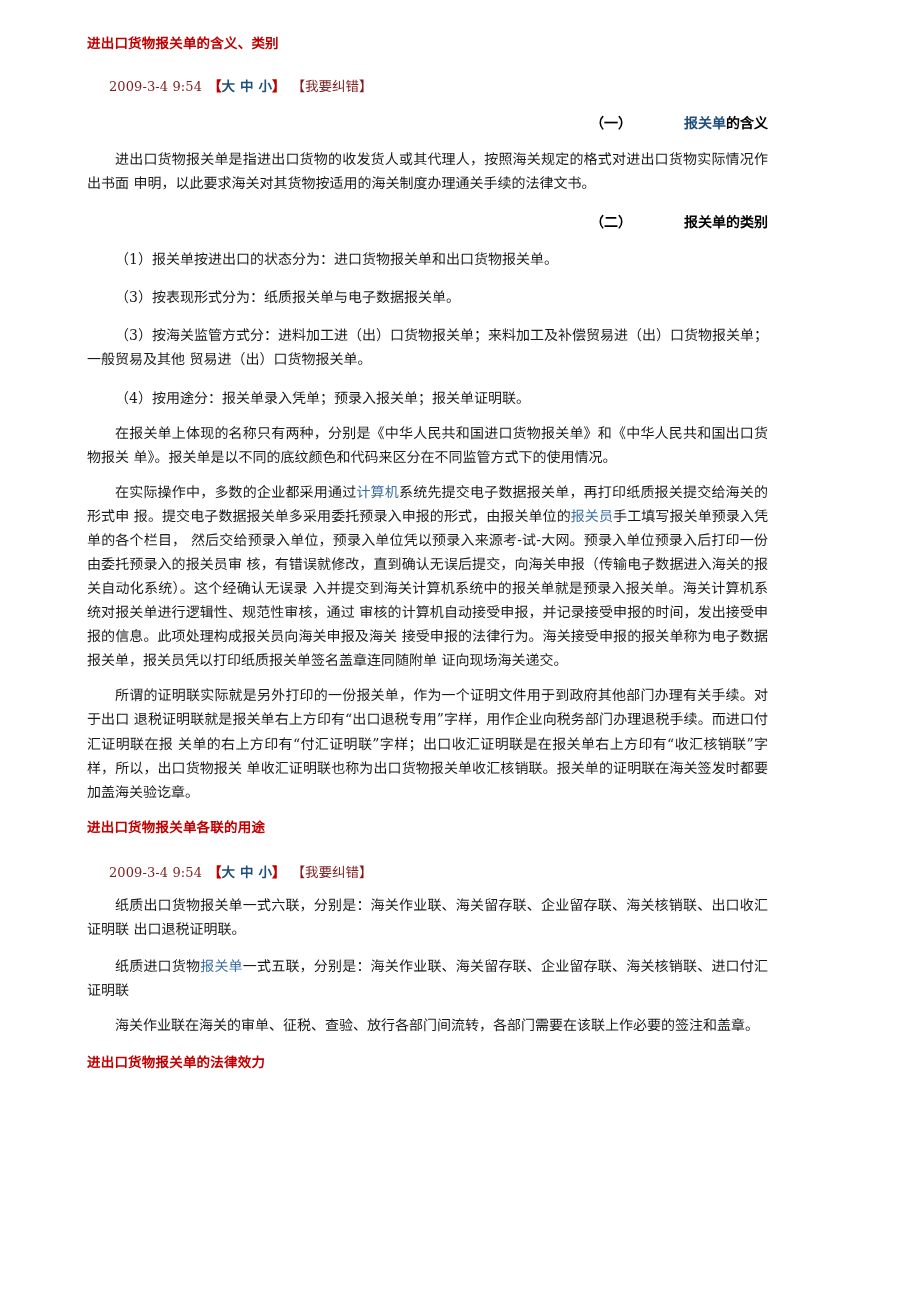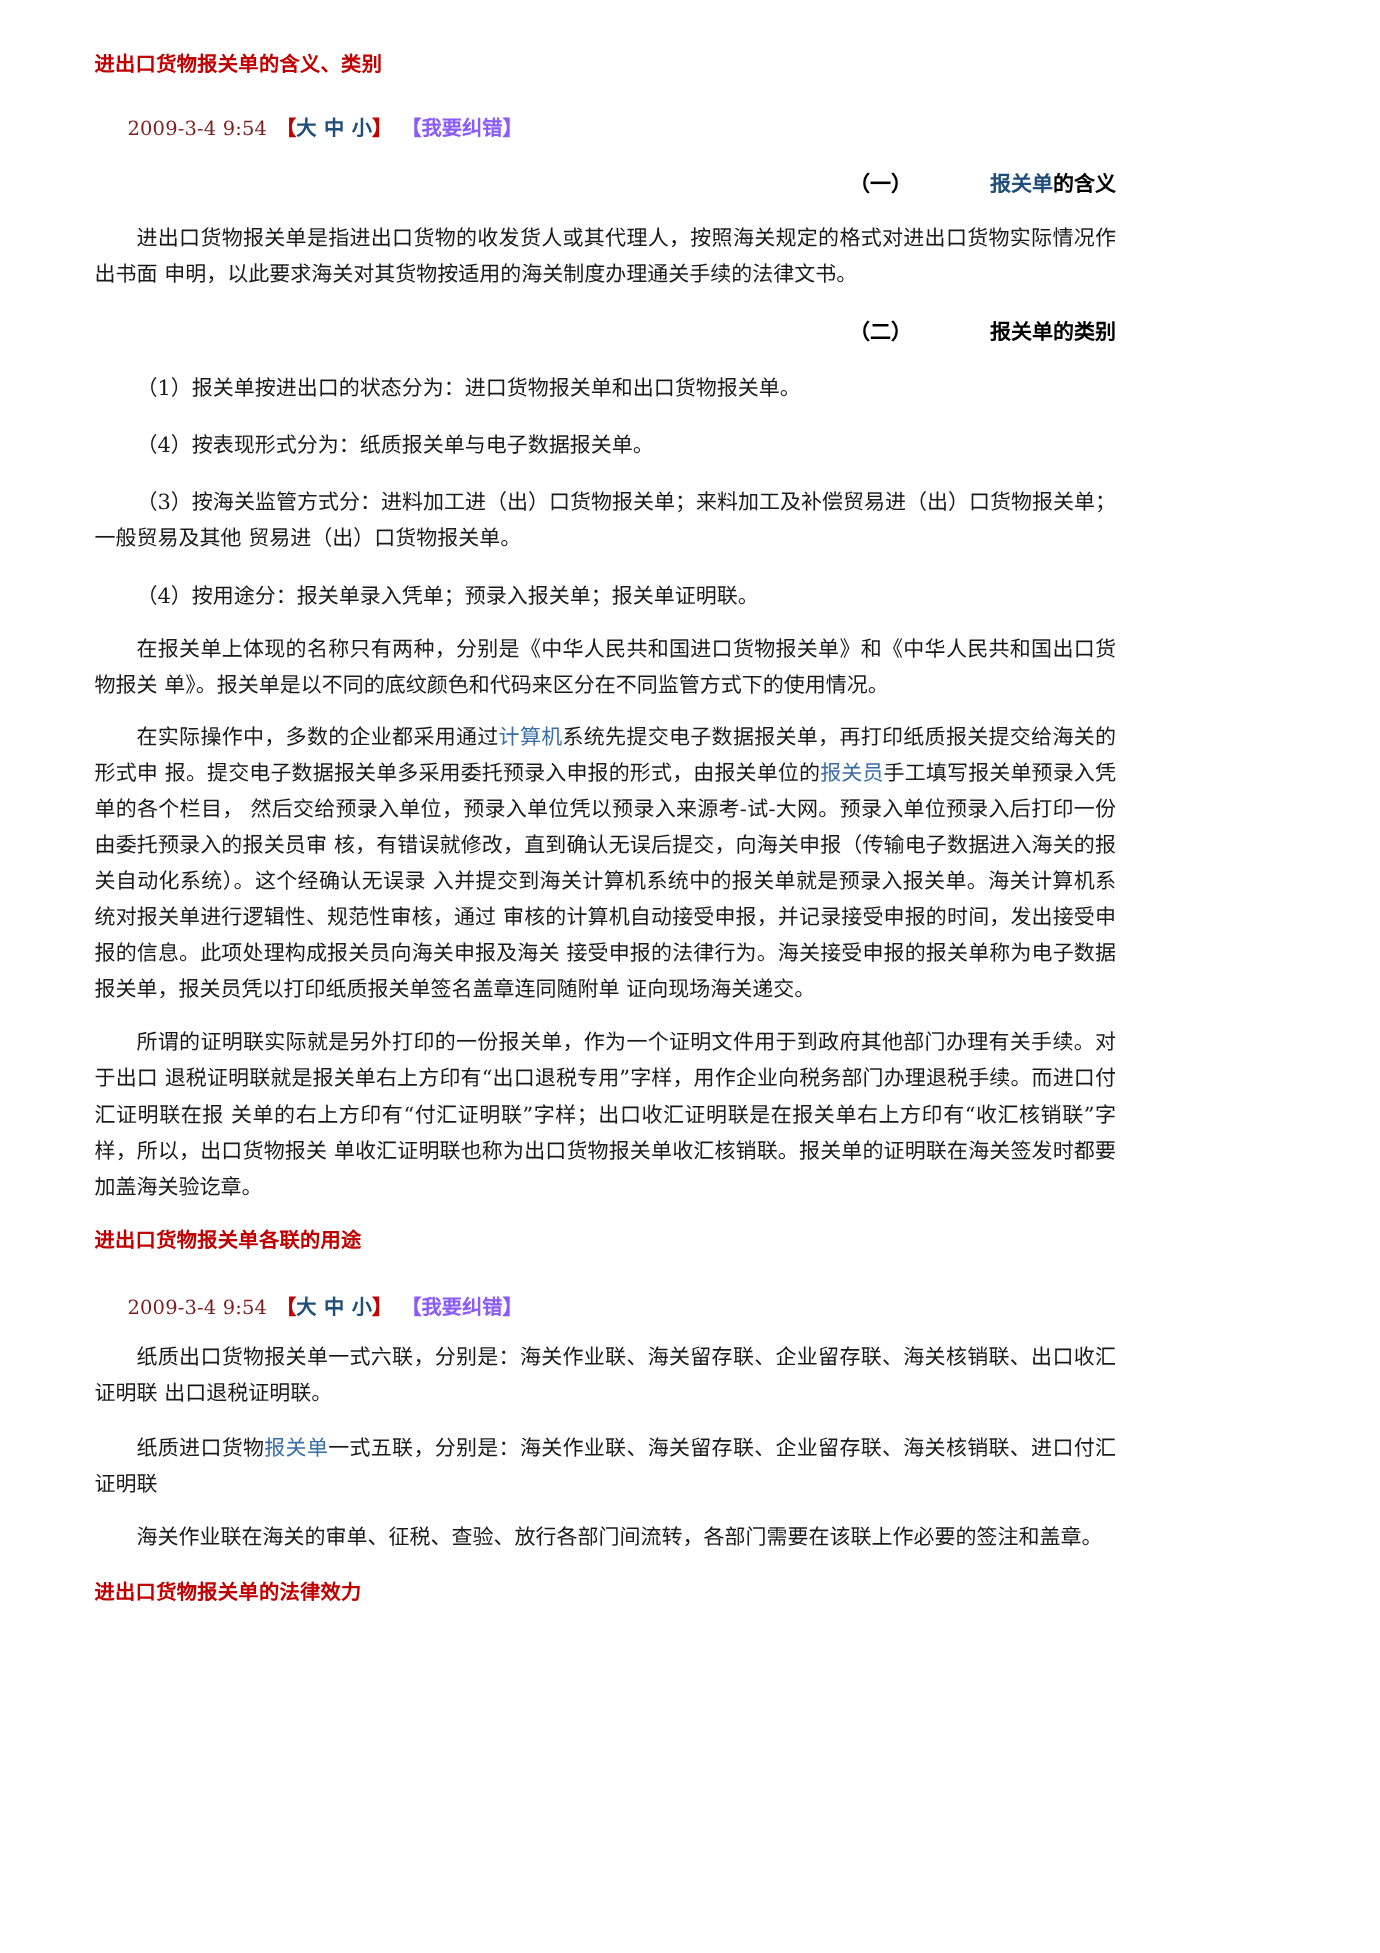--- a/index.html
+++ b/index.html
@@ -15,20 +15,21 @@
     font-family: "DejaVu Serif", "Liberation Serif", serif;
     color: #000000;
     -webkit-font-smoothing: antialiased;
   }
   .page {
     position: relative;
     width: 796px;
     height: 1302px;
     box-sizing: border-box;
     padding: 32px 52px 0 63px;
+    margin-left: 24px;
   }
 
   
   .sec-heading {
     color: #c00000;
     font-weight: bold;
     font-size: 13.5px;
     line-height: 1.4;
     margin: 0 0 0 0;
     letter-spacing: 0.2px;
@@ -53,22 +54,22 @@
   .bracket {
     color: #c00000;
     font-weight: bold;
   }
   .size-link {
     color: #1f4e79;
     font-weight: bold;
   }
   .size-sep { display: inline-block; width: 5px; }
   .fix-link {
-    color: #8b5cf6;
-    font-weight: bold;
+    color: #7f1d1d;
+    font-weight: normal;
   }
   .meta-gap { display: inline-block; width: 6px; }
 
   
   .sub-heading {
     font-size: 14px;
     font-weight: bold;
     line-height: 1.5;
     margin: 17px 0 0 0;
     padding-left: 50px;
@@ -116,21 +117,21 @@
   </div>
 
   <p class="body first">进出口货物报关单是指进出口货物的收发货人或其代理人，按照海关规定的格式对进出口货物实际情况作出书面 申明，以此要求海关对其货物按适用的海关制度办理通关手续的法律文书。</p>
 
 
   <div class="sub-heading">
     <span class="num blk">（二）</span><span class="spacer"></span><span class="blk">报关单的类别</span>
   </div>
 
   <p class="body listitem">（1）报关单按进出口的状态分为：进口货物报关单和出口货物报关单。</p>
-  <p class="body listitem">（4）按表现形式分为：纸质报关单与电子数据报关单。</p>
+  <p class="body listitem">（3）按表现形式分为：纸质报关单与电子数据报关单。</p>
   <p class="body listitem">（3）按海关监管方式分：进料加工进（出）口货物报关单；来料加工及补偿贸易进（出）口货物报关单；一般贸易及其他 贸易进（出）口货物报关单。</p>
   <p class="body listitem">（4）按用途分：报关单录入凭单；预录入报关单；报关单证明联。</p>
 
   <p class="body">在报关单上体现的名称只有两种，分别是《中华人民共和国进口货物报关单》和《中华人民共和国出口货物报关 单》。报关单是以不同的底纹颜色和代码来区分在不同监管方式下的使用情况。</p>
 
   <p class="body"><span>在实际操作中，多数的企业都采用通过</span><a class="ilink" href="#">计算机</a><span>系统先提交电子数据报关单，再打印纸质报关提交给海关的形式申 报。提交电子数据报关单多采用委托预录入申报的形式，由报关单位的</span><a class="ilink" href="#">报关员</a><span>手工填写报关单预录入凭单的各个栏目， 然后交给预录入单位，预录入单位凭以预录入来源考-试-大网。预录入单位预录入后打印一份由委托预录入的报关员审 核，有错误就修改，直到确认无误后提交，向海关申报（传输电子数据进入海关的报关自动化系统）。这个经确认无误录 入并提交到海关计算机系统中的报关单就是预录入报关单。海关计算机系统对报关单进行逻辑性、规范性审核，通过 审核的计算机自动接受申报，并记录接受申报的时间，发出接受申报的信息。此项处理构成报关员向海关申报及海关 接受申报的法律行为。海关接受申报的报关单称为电子数据报关单，报关员凭以打印纸质报关单签名盖章连同随附单 证向现场海关递交。</span></p>
 
 
   <p class="body">所谓的证明联实际就是另外打印的一份报关单，作为一个证明文件用于到政府其他部门办理有关手续。对于出口 退税证明联就是报关单右上方印有“出口退税专用”字样，用作企业向税务部门办理退税手续。而进口付汇证明联在报 关单的右上方印有“付汇证明联”字样；出口收汇证明联是在报关单右上方印有“收汇核销联”字样，所以，出口货物报关 单收汇证明联也称为出口货物报关单收汇核销联。报关单的证明联在海关签发时都要加盖海关验讫章。</p>
 

